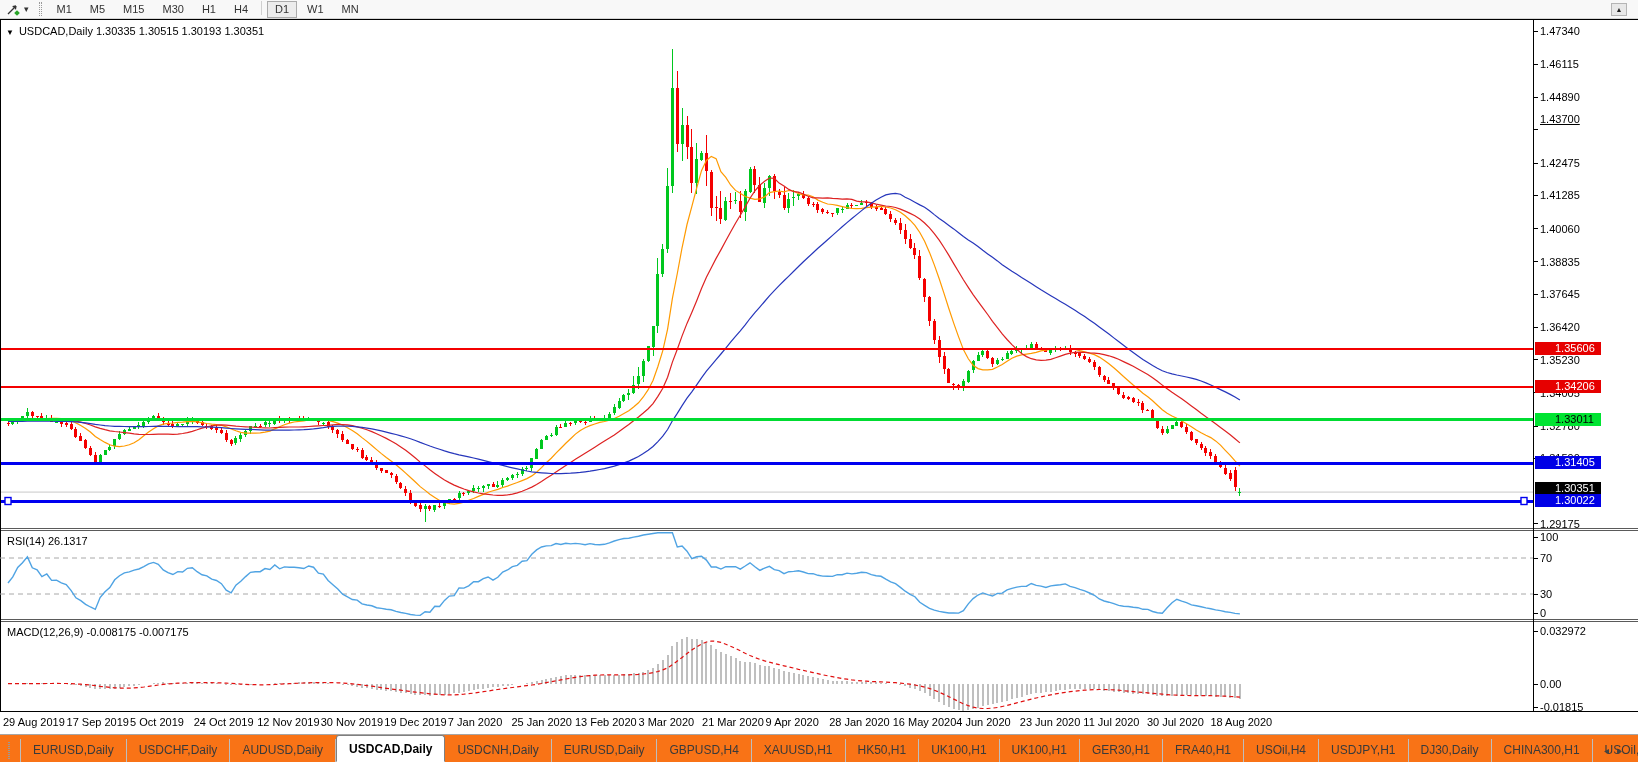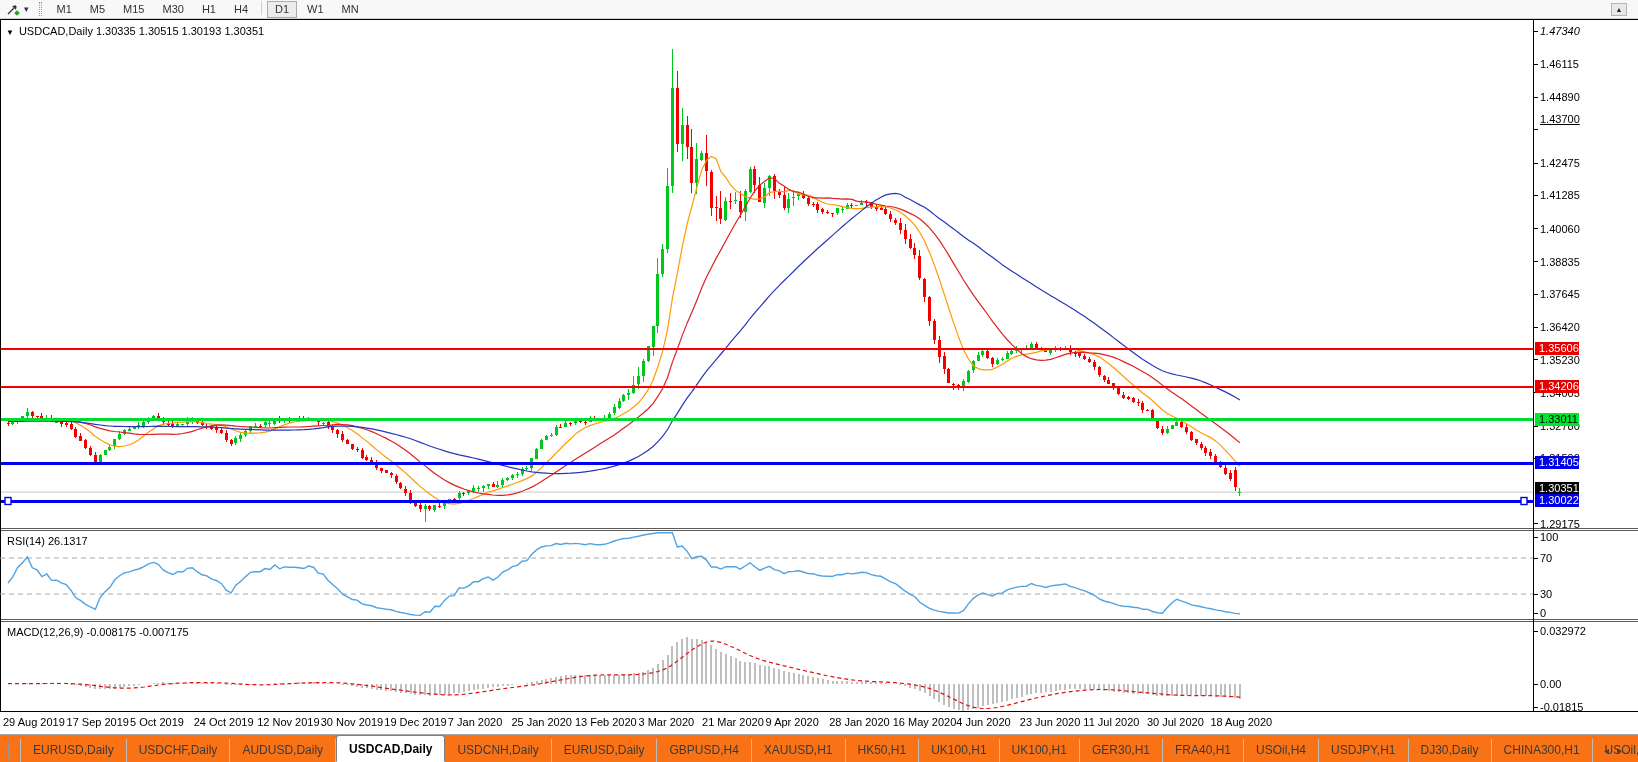--- a/index.html
+++ b/index.html
@@ -15,22 +15,22 @@
   .tool-icon{width:20px;height:15px;margin-left:3px;display:flex;align-items:center;justify-content:center}
   .dd{font-size:9px;color:#333;margin:0 4px 0 1px}
   .grip{height:14px;border-left:1px dotted #9a9a9a;border-right:1px dotted #9a9a9a;width:3px;margin:0 6px}
   .tfbtn{padding:1px 7px 2px 7px;margin:0 1px;border:1px solid transparent;color:#333;cursor:default}
   .tfbtn.active{background:#ececec;border:1px solid #ababab}
   .tfsep{height:14px;border-left:1px solid #d0d0d0;margin:0 4px}
   #collapse-btn{position:absolute;right:11px;top:3px;width:16px;height:13px;background:#e8e8e8;
     border:1px solid #b5b5b5;font-size:7px;line-height:11px;text-align:center;color:#222;z-index:4}
   
   .t{position:absolute;font-size:11px;color:#000;white-space:nowrap;line-height:12px}
-  .badge{position:absolute;left:1535px;width:44px;height:13px;font-size:11px;line-height:13px;
-    padding-left:4px;white-space:nowrap}
+  .badge{position:absolute;left:1535px;width:66px;height:13px;font-size:11px;line-height:13px;
+    padding-left:20px;white-space:nowrap}
   
   #tabbar{position:absolute;left:0;top:734px;width:1638px;height:28px;z-index:3;background:#f97316;
     border-top:1px solid #a6a6a6;display:flex;align-items:flex-end;font-size:12px;color:#333}
   .tab-grip{height:17px;width:5px;border-left:1px dotted #999;border-right:1px dotted #999;margin:0 10px 3px 8px}
   .tab{height:23px;line-height:22px;padding:0 12px;border-right:1px solid #bdbdbd;color:#3a3a3a;cursor:default}
   .tab.first{border-left:1px solid #bdbdbd}
   .tab.active{background:#fff;border:1px solid #7f7f7f;border-bottom:1px solid #fff;font-weight:bold;
     color:#000;height:27px;line-height:26px;border-radius:3px 3px 0 0}
   .tab-scrolls{position:absolute;right:8px;bottom:6px;font-size:10px;color:#444;letter-spacing:8px}
 </style>
@@ -882,21 +882,21 @@
         <span class="tfbtn">W1</span>
         <span class="tfbtn">MN</span>
       </span>
   </div>
   <div id="collapse-btn">▲</div>
 
   <div id="overlay">
       <div class="t" style="left: 6px; top: 25px; font-size: 11px;"><span style="font-size: 8px; margin-right: 5px;">▼</span><span>USDCAD,Daily  1.30335 1.30515 1.30193 1.30351</span></div>
       <div class="t" style="left: 7px; top: 535px;">RSI(14) 26.1317</div>
       <div class="t" style="left: 7px; top: 626px;">MACD(12,26,9) -0.008175 -0.007175</div>
-      <div class="t" style="left: 1540px; top: 25px; font-style: italic;">1.47340</div>
+      <div class="t" style="left: 1540px; top: 25px;">1.47340</div>
       <div class="t" style="left: 1540px; top: 58.2465px;">1.46115</div>
       <div class="t" style="left: 1540px; top: 91.493px;">1.44890</div>
       <div class="t" style="left: 1540px; top: 113px; text-decoration: underline;">1.43700</div>
       <div class="t" style="left: 1540px; top: 157.036px;">1.42475</div>
       <div class="t" style="left: 1540px; top: 189.333px;">1.41285</div>
       <div class="t" style="left: 1540px; top: 222.579px;">1.40060</div>
       <div class="t" style="left: 1540px; top: 255.826px;">1.38835</div>
       <div class="t" style="left: 1540px; top: 288.122px;">1.37645</div>
       <div class="t" style="left: 1540px; top: 321.369px;">1.36420</div>
       <div class="t" style="left: 1540px; top: 353.665px;">1.35230</div>

